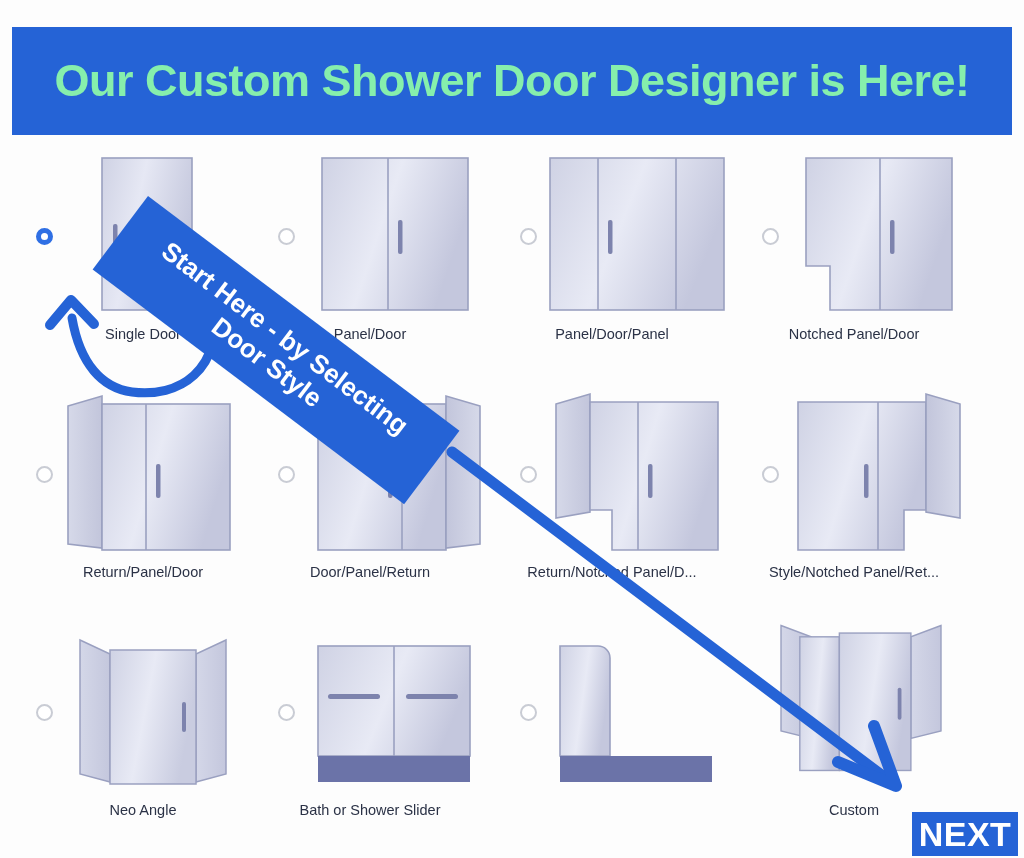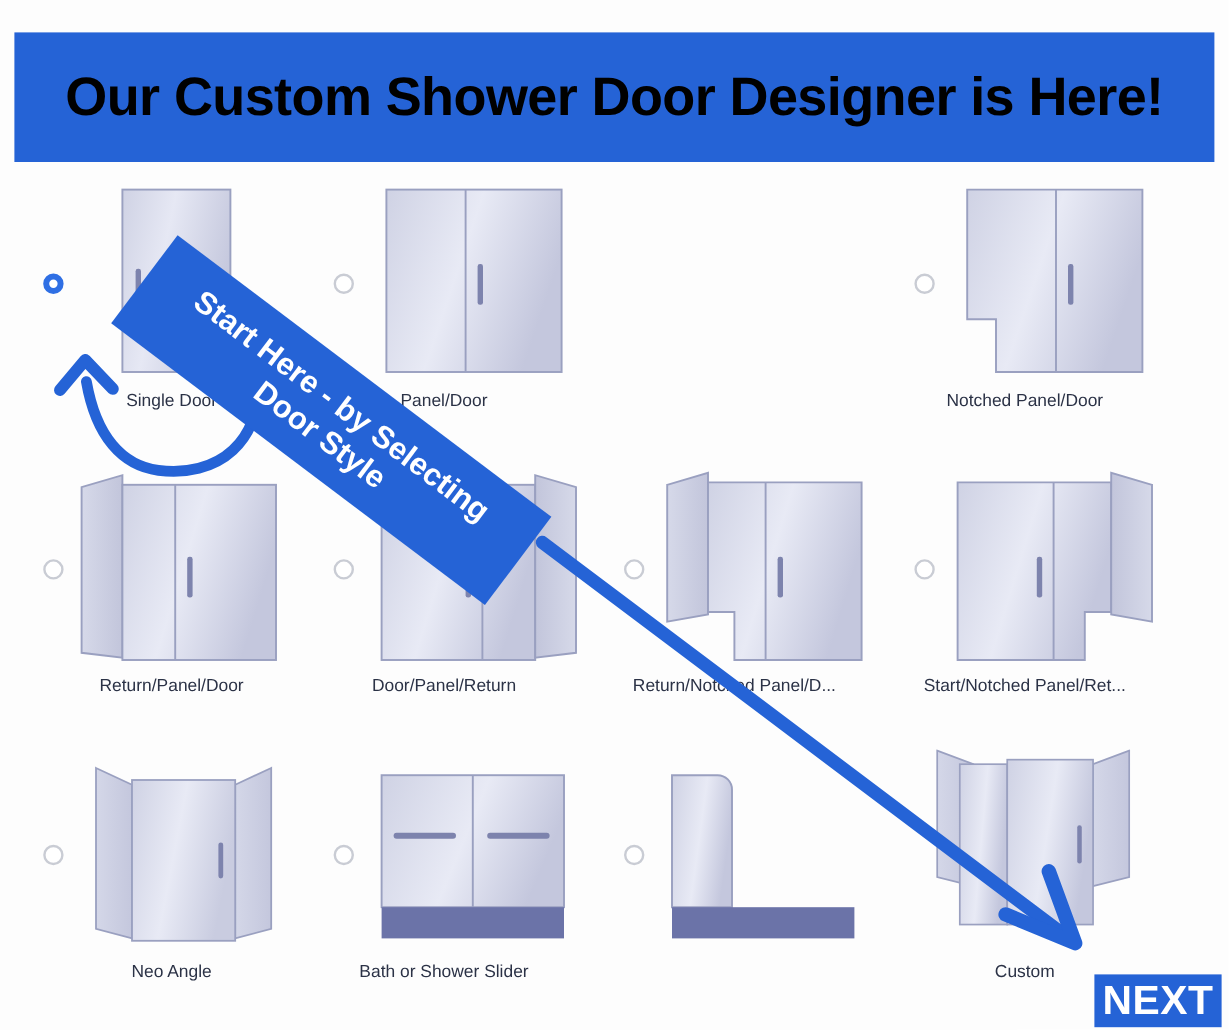--- a/index.html
+++ b/index.html
@@ -10,21 +10,21 @@
     overflow:hidden;position:relative;
   }
   #root{position:relative;width:1024px;height:858px;background:#fdfdfd;}
 
   
   .header-banner{
     position:absolute;left:12px;top:27px;width:1000px;height:108px;
     background:#2563d6;display:flex;align-items:center;justify-content:center;
   }
   .header-title{
-    color:#000000;font-size:45px;font-weight:bold;letter-spacing:-0.5px;
+    color:#86efac;font-size:45px;font-weight:bold;letter-spacing:-0.5px;
     font-family:"Liberation Sans", sans-serif;white-space:nowrap;
   }
 
   
   .grid{position:absolute;left:0;top:148px;width:1024px;height:710px;}
   .row{position:absolute;left:0;width:1024px;height:237px;}
   .row.r1{top:0;}
   .row.r2{top:238px;}
   .row.r3{top:476px;}
 
@@ -114,20 +114,39 @@
               </linearGradient>
             </defs>
             <rect x="22" y="4" width="146" height="152" fill="url(#g2)" stroke="#9aa0c0" stroke-width="1.6"></rect>
             <line x1="88" y1="4" x2="88" y2="156" stroke="#9aa0c0" stroke-width="1.6"></line>
             <rect x="98" y="66" width="4.5" height="34" rx="2" fill="#7d83ad"></rect>
           </svg>
         </div>
         <div class="caption">Panel/Door</div>
       </div>
 
+      <div class="cell c3">
+        <div class="radio"></div>
+        <div class="art">
+          <svg viewBox="0 0 190 160">
+            <defs>
+              <linearGradient id="g3" x1="0" y1="0" x2="1" y2="0.35">
+                <stop offset="0%" stop-color="#cfd2e4"></stop>
+                  <stop offset="50%" stop-color="#e8eaf5"></stop>
+                <stop offset="100%" stop-color="#c4c7dd"></stop>
+              </linearGradient>
+            </defs>
+            <rect x="8" y="4" width="174" height="152" fill="url(#g3)" stroke="#9aa0c0" stroke-width="1.6"></rect>
+            <line x1="56" y1="4" x2="56" y2="156" stroke="#9aa0c0" stroke-width="1.6"></line>
+            <line x1="134" y1="4" x2="134" y2="156" stroke="#9aa0c0" stroke-width="1.6"></line>
+            <rect x="66" y="66" width="4.5" height="34" rx="2" fill="#7d83ad"></rect>
+          </svg>
+        </div>
+        <div class="caption">Panel/Door/Panel</div>
+      </div>
 
       <div class="cell c4">
         <div class="radio"></div>
         <div class="art">
           <svg viewBox="0 0 190 160">
             <defs>
               <linearGradient id="g4" x1="0" y1="0" x2="1" y2="0.35">
                 <stop offset="0%" stop-color="#cfd2e4"></stop>
                   <stop offset="50%" stop-color="#e8eaf5"></stop>
                 <stop offset="100%" stop-color="#c4c7dd"></stop>
@@ -230,21 +249,21 @@
                 <stop offset="0%" stop-color="#c2c5db"></stop>
                   <stop offset="100%" stop-color="#d6d9e9"></stop>
               </linearGradient>
             </defs>
             <path d="M14 10 H142 V118 H120 V158 H14 Z" fill="url(#g8)" stroke="#9aa0c0" stroke-width="1.6"></path>
             <path d="M176 12 L142 2 V120 L176 126 Z" fill="url(#g8b)" stroke="#9aa0c0" stroke-width="1.6"></path>
             <line x1="94" y1="10" x2="94" y2="158" stroke="#9aa0c0" stroke-width="1.6"></line>
             <rect x="80" y="72" width="4.5" height="34" rx="2" fill="#7d83ad"></rect>
           </svg>
         </div>
-        <div class="caption">Start/Notched Panel/Ret...</div>
+        <div class="caption">Style/Notched Panel/Ret...</div>
       </div>
     </div>
 
     <div class="row r3">
 
       <div class="cell c1">
         <div class="radio"></div>
         <div class="art">
           <svg viewBox="0 0 190 160">
             <defs>

